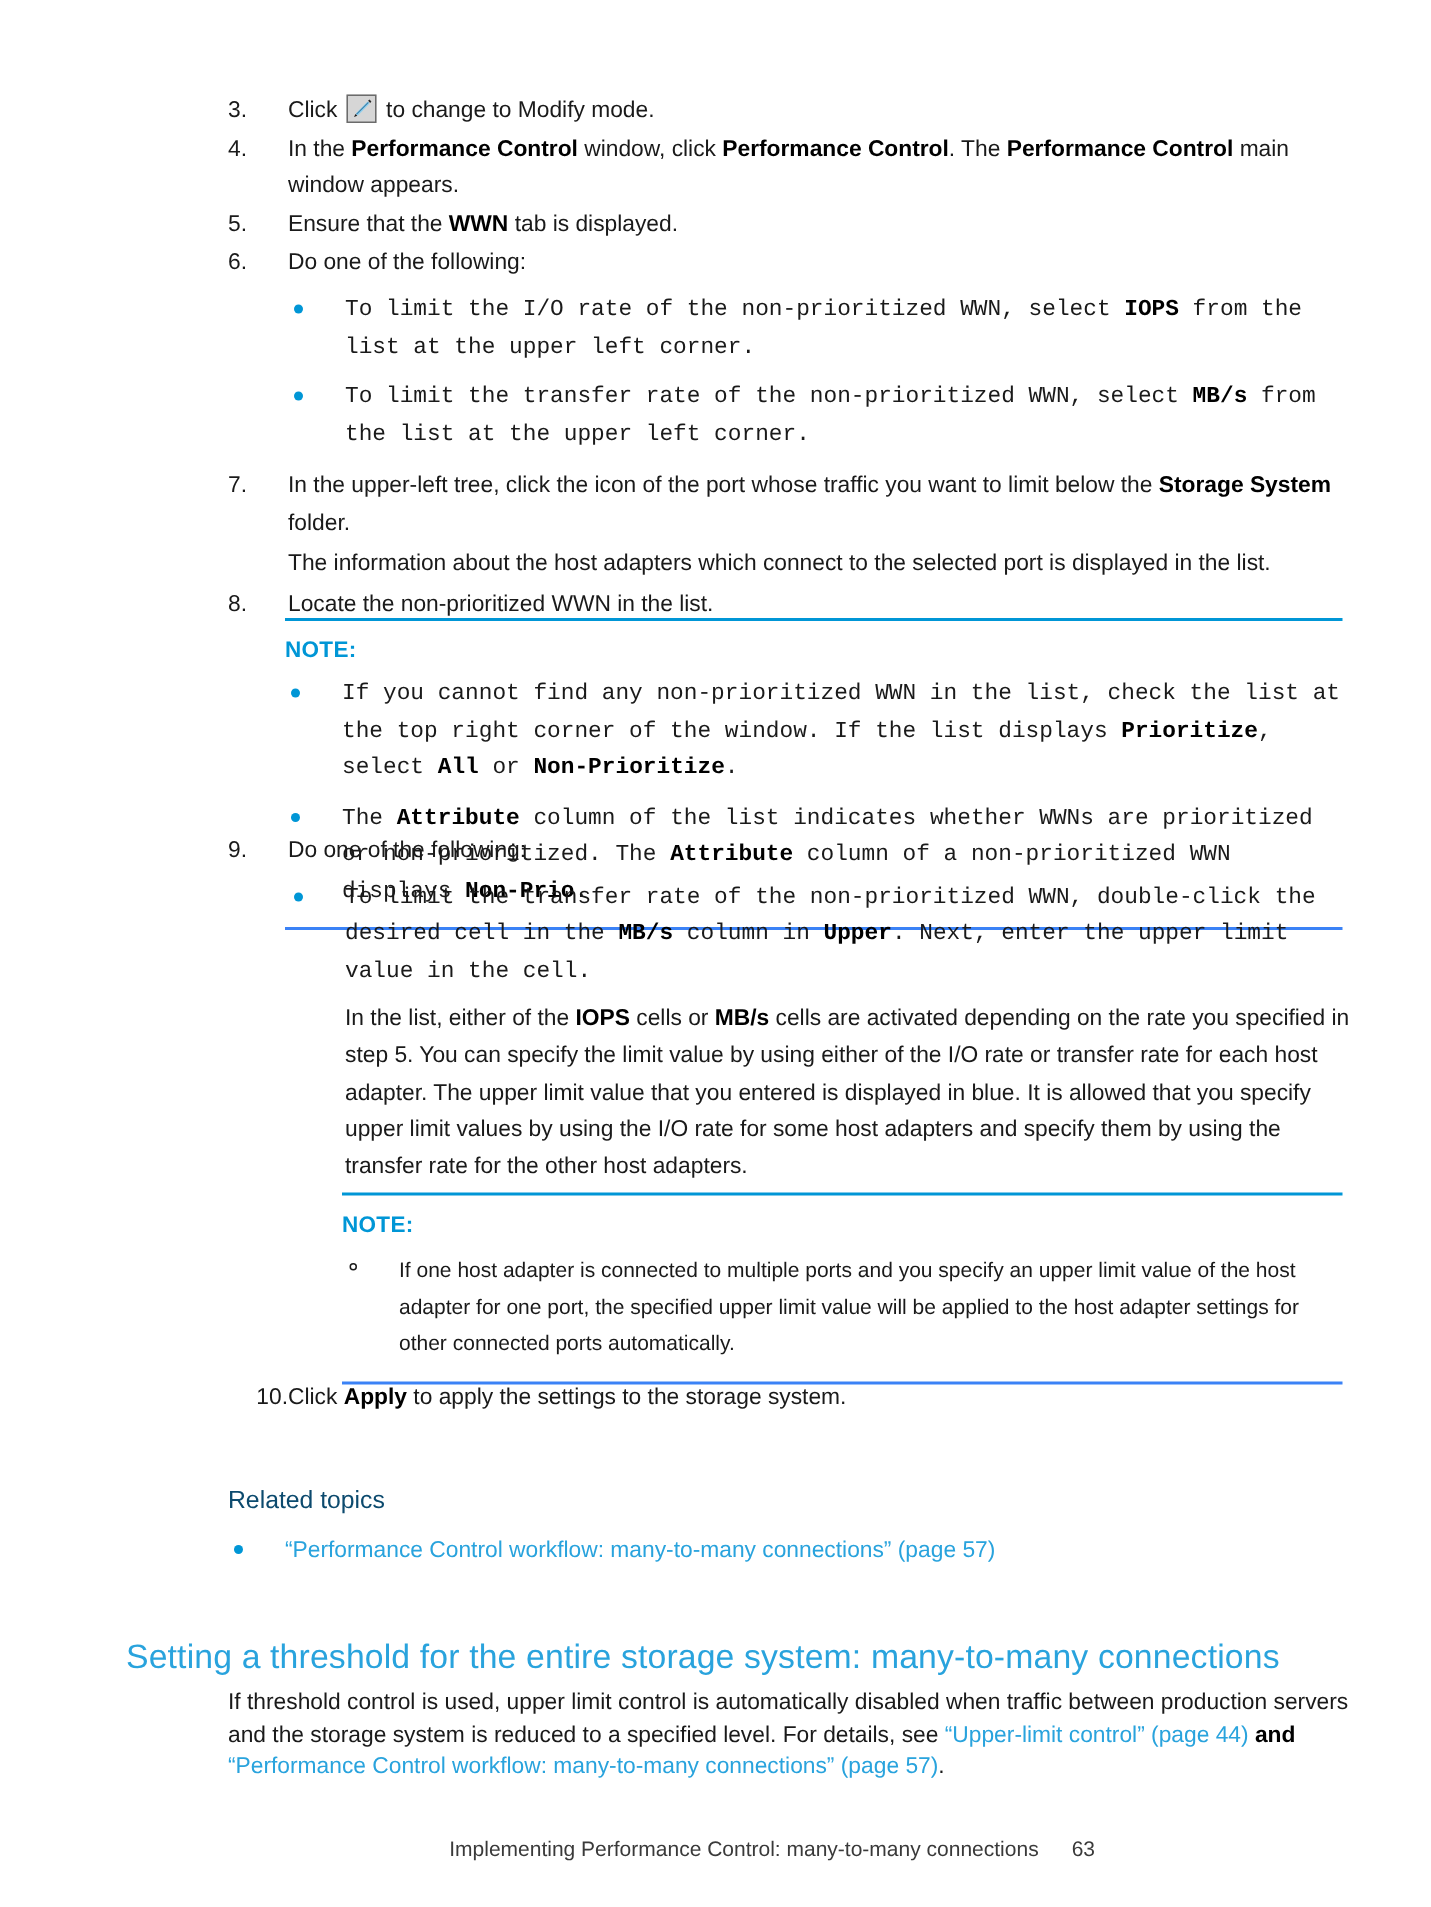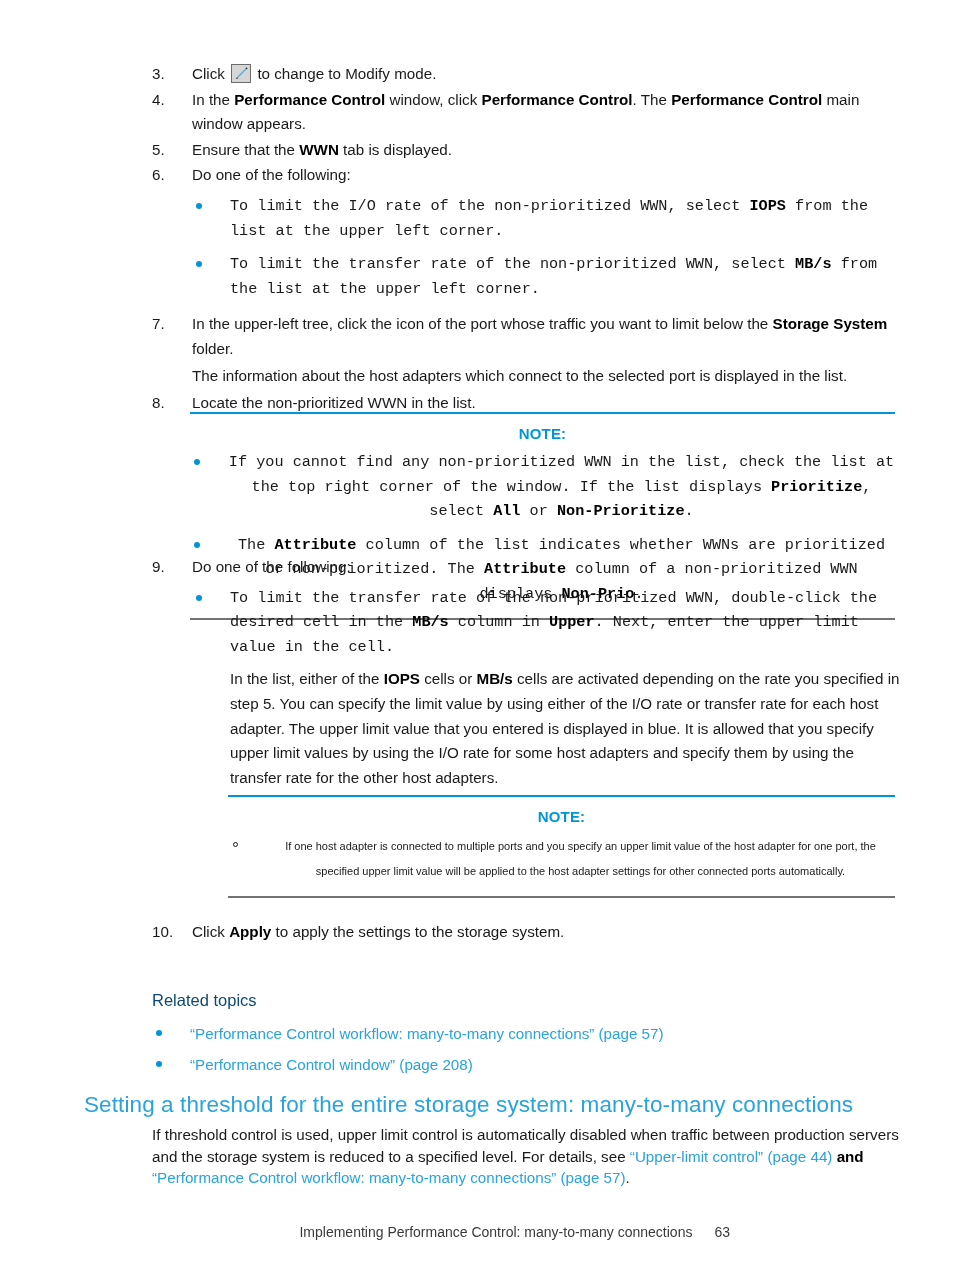--- a/index.html
+++ b/index.html
@@ -36,21 +36,21 @@
     margin-bottom: 1px;
   }
   .step-num {
     width: 40px;
     flex: 0 0 40px;
     text-align: left;
     font-size: 15.2px;
     line-height: 24.6px;
     color: #1a1a1a;
   }
-  .step-num.wide { width: 40px; }
+  .step-num.wide { width: 40px; text-align: right; }
   .step-body {
     flex: 1 1 auto;
     font-size: 15.2px;
     line-height: 24.6px;
     color: #1a1a1a;
   }
   .step-extra {
     margin-top: 2px;
   }
 
@@ -96,44 +96,43 @@
   }
 
   ul.hollow-bullets {
     list-style: none;
     margin: 6px 0 2px 0;
     padding: 0;
   }
   ul.hollow-bullets > li {
     position: relative;
     padding-left: 38px;
-    font-size: 11px;
+    font-size: 14px;
     line-height: 24.6px;
     color: #1a1a1a;
   }
   ul.hollow-bullets > li::before {
     content: "";
     position: absolute;
     left: 5px;
     top: 8px;
     width: 5px;
     height: 5px;
     border-radius: 50%;
     border: 1px solid #1a1a1a;
     background: transparent;
     box-sizing: border-box;
   }
 
   
   .note {
     border-top: 2px solid #0096d6;
-    border-bottom: 2px solid #737373;
+    border-bottom: 2px solid #3b82f6;
     padding: 9px 0 11px 0;
     box-sizing: border-box;
-    text-align: center;
   }
   .note-title {
     color: #0096d6;
     font-weight: bold;
     font-size: 15px;
     line-height: 22px;
     margin-bottom: 3px;
     letter-spacing: 0.2px;
   }
   .note ul.blue-bullets { margin-top: 5px; margin-bottom: 0; }
@@ -319,21 +318,20 @@
       <div class="step-num wide">10.</div>
       <div class="step-body">
         <span>Click </span><b>Apply</b><span> to apply the settings to the storage system.</span>
       </div>
     </div>
   </div>
 
   <div class="related-head">Related topics</div>
   <ul class="related-list">
     <li><a class="xref" href="#">“Performance Control workflow: many-to-many connections” (page 57)</a></li>
-    <li><a class="xref" href="#">“Performance Control window” (page 208)</a></li>
   </ul>
 
   <div class="section-head">Setting a threshold for the entire storage system: many-to-many connections</div>
   <div class="section-body"><span>If threshold control is used, upper limit control is automatically disabled when traffic between production servers and the storage system is reduced to a specified level. For details, see </span><a class="xref" href="#">“Upper-limit control” (page 44)</a><b> and </b><a class="xref" href="#">“Performance Control workflow: many-to-many connections” (page 57)</a><span>.</span></div>
 
   <div class="footer">
     <span>Implementing Performance Control: many-to-many connections</span><span class="fnum">63</span>
   </div>
 
 </div>

